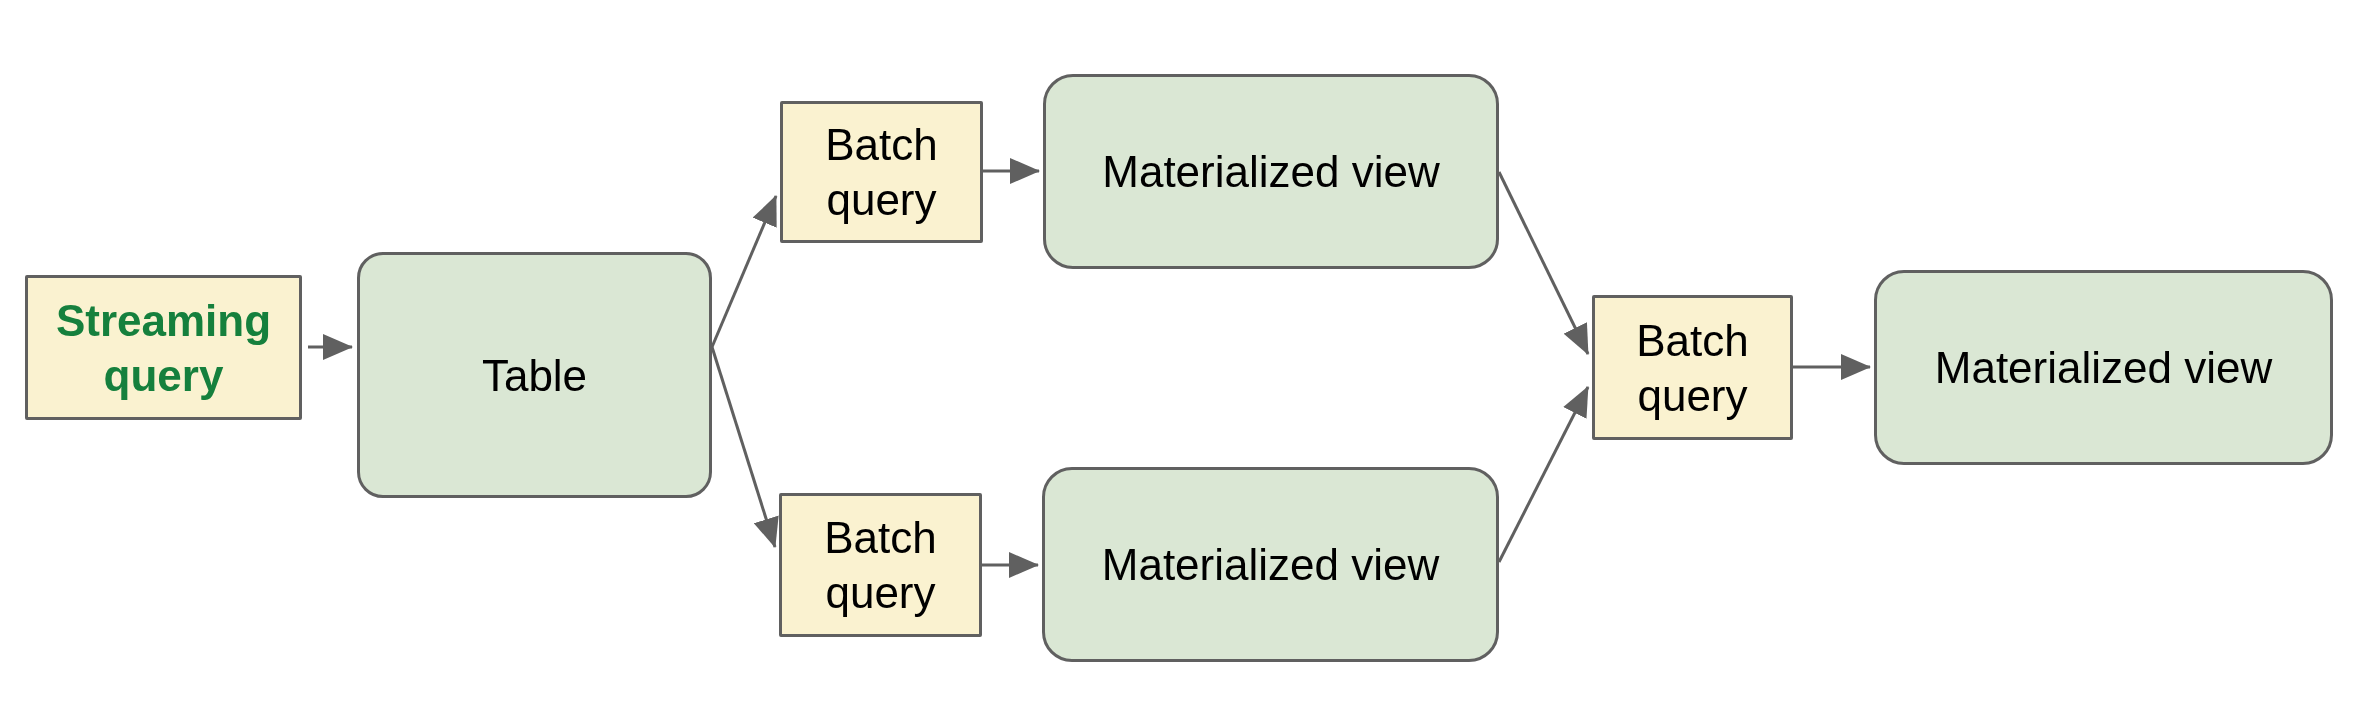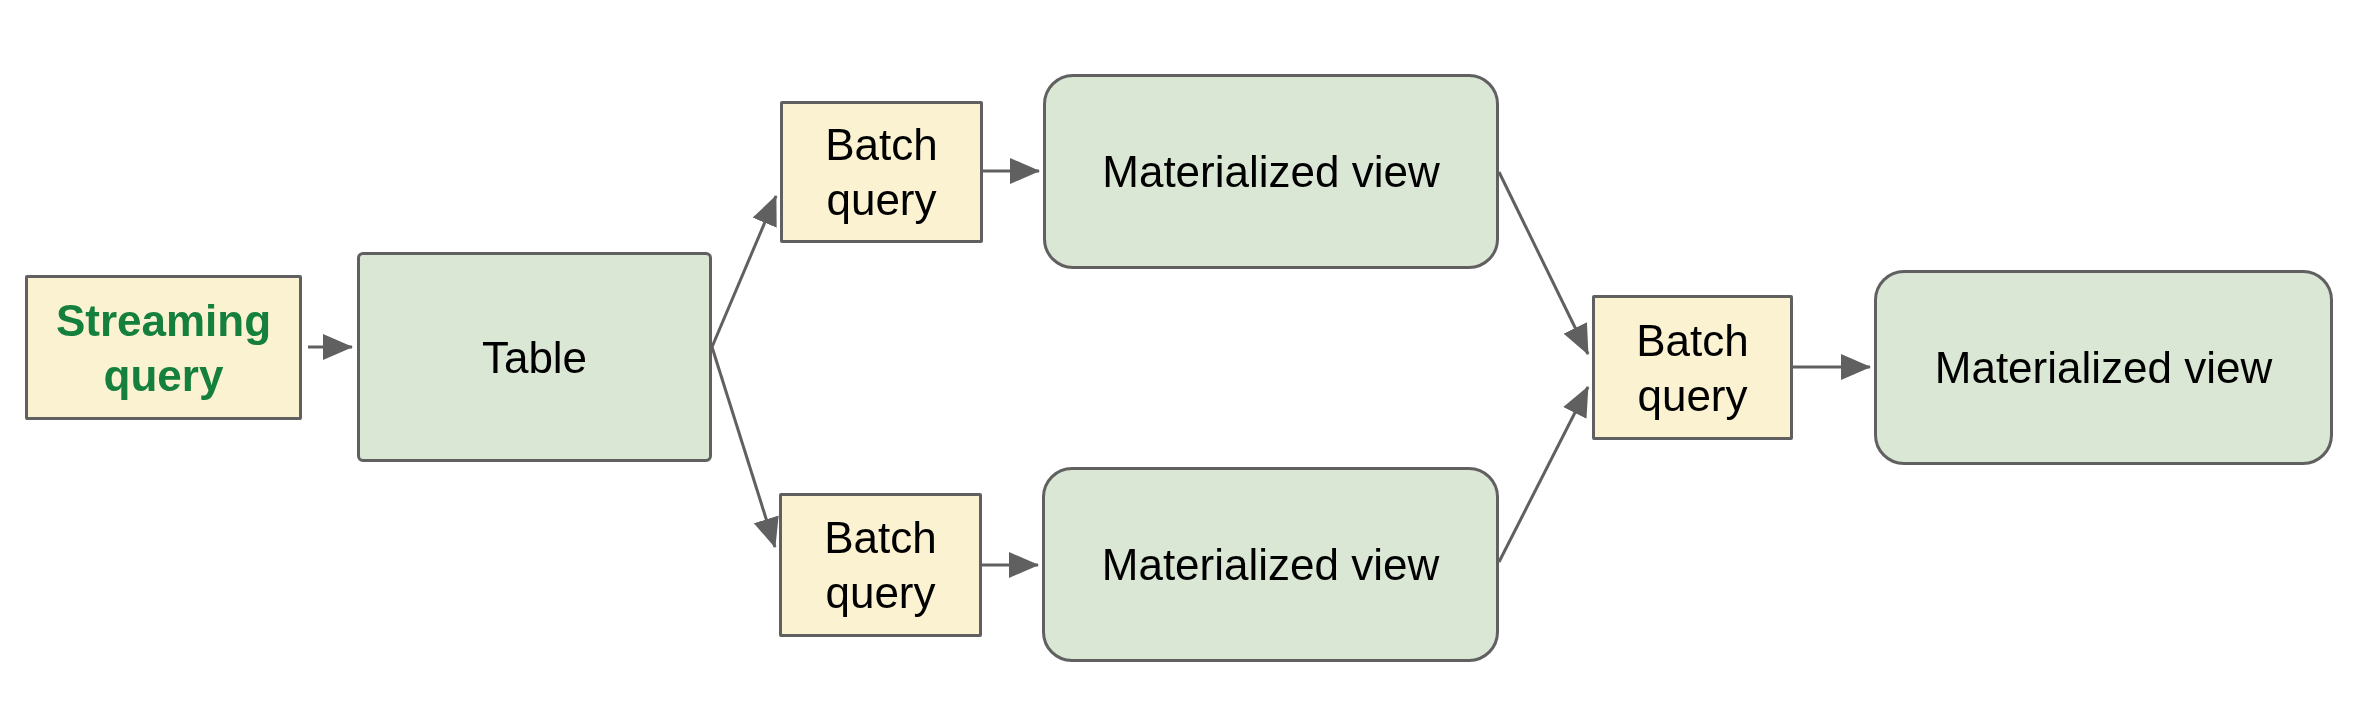--- a/index.html
+++ b/index.html
@@ -58,21 +58,21 @@
     <path d="M982,565 L1038,565" stroke="#606060" stroke-width="3" fill="none" marker-end="url(#arrowhead)"></path>
     <path d="M1499,172 L1588,354" stroke="#606060" stroke-width="3" fill="none" marker-end="url(#arrowhead)"></path>
     <path d="M1499,562 L1588,387" stroke="#606060" stroke-width="3" fill="none" marker-end="url(#arrowhead)"></path>
     <path d="M1793,367 L1870,367" stroke="#606060" stroke-width="3" fill="none" marker-end="url(#arrowhead)"></path>
   </svg>
 
   <div class="node" style="left: 25px; top: 275px; width: 277px; height: 145px; background: rgb(250, 242, 208); border-color: rgb(96, 96, 96); border-radius: 2px; color: #15803d; font-weight: bold;">
     <span class="node-label">Streaming query</span>
   </div>
 
-  <div class="node" style="left: 357px; top: 252px; width: 355px; height: 210px; background: rgb(218, 231, 212); border-color: rgb(96, 96, 96); border-radius: 6px; color: rgb(0, 0, 0);">
+  <div class="node" style="left: 357px; top: 252px; width: 355px; height: 246px; background: rgb(218, 231, 212); border-color: rgb(96, 96, 96); border-radius: 26px; color: rgb(0, 0, 0);">
     <span class="node-label">Table</span>
   </div>
 
   <div class="node" style="left: 780px; top: 101px; width: 203px; height: 142px; background: rgb(250, 242, 208); border-color: rgb(96, 96, 96); border-radius: 2px; color: rgb(0, 0, 0);">
     <span class="node-label">Batch query</span>
   </div>
 
   <div class="node" style="left: 1043px; top: 74px; width: 456px; height: 195px; background: rgb(218, 231, 212); border-color: rgb(96, 96, 96); border-radius: 30px; color: rgb(0, 0, 0);">
     <span class="node-label">Materialized view</span>
   </div>

